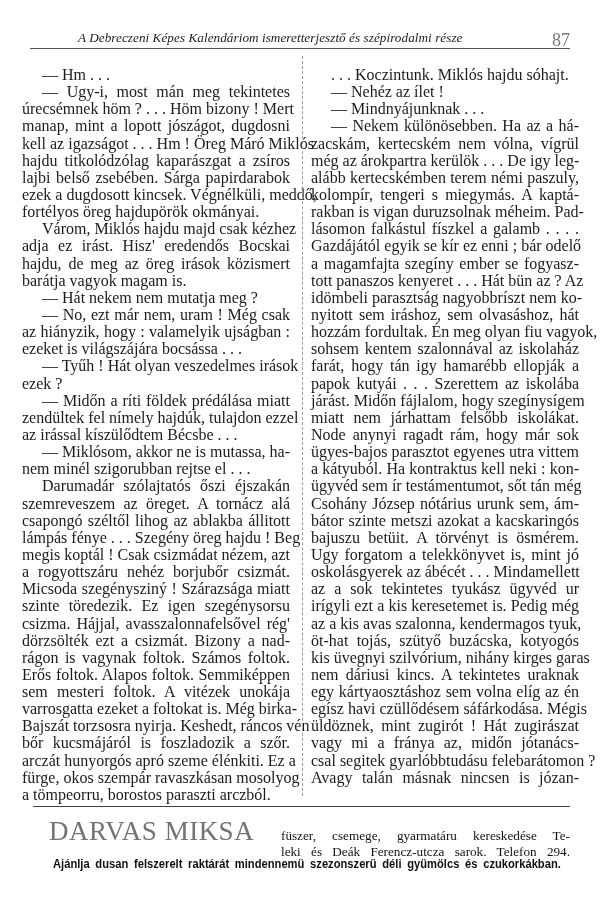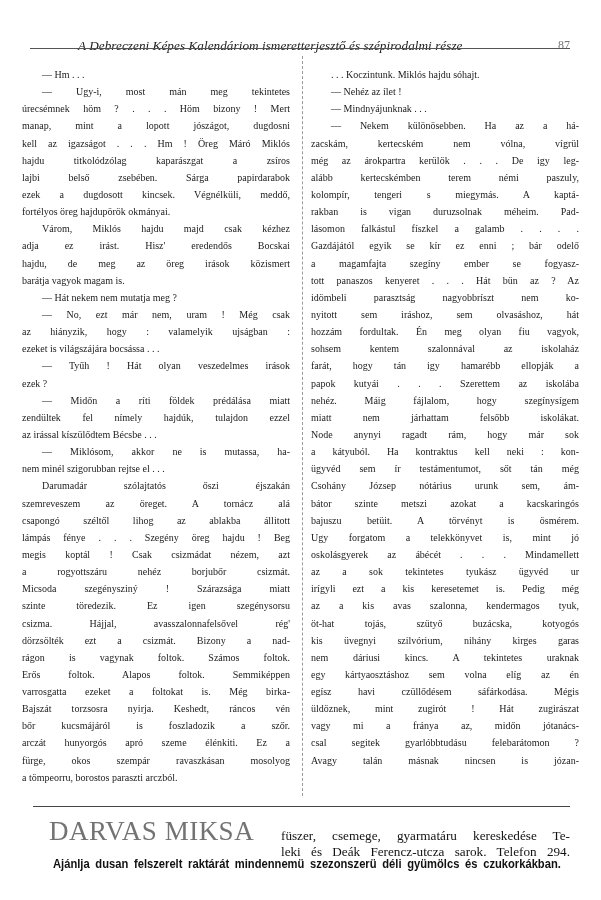--- a/index.html
+++ b/index.html
@@ -1,25 +1,25 @@
 <!DOCTYPE html>
 <html><head>
   <meta charset="utf-8">
   <style>
     html, body { margin: 0; padding: 0; background: #ffffff; }
     body { width: 601px; height: 900px; position: relative; overflow: hidden; color: #1a1a1a;
            font-family: "DejaVu Serif", "Liberation Serif", serif; }
     .running-head { position: absolute; left: 60px; top: 30px; width: 510px; height: 18px;
                     font-family: "Liberation Serif", serif; font-style: italic; font-size: 13.2px; color: #222;
-                    letter-spacing: 0.05px; margin-top: 8px; }
+                    letter-spacing: 0.05px; }
     .running-head .title { position: absolute; left: 18px; top: 0; white-space: nowrap; }
-    .running-head .pageno { position: absolute; right: 0; top: 0; color: #777; font-style: normal; font-size: 12px; }
+    .running-head .pageno { position: absolute; right: 0; top: 0; color: #777; font-style: normal; font-size: 18px; }
     .head-rule { position: absolute; left: 30px; top: 48px; width: 540px; height: 1px; background: #555; }
     .col { position: absolute; top: 66px; width: 268px; font-family: "Liberation Serif", serif;
-           font-size: 10px; line-height: 17.15px; color: #1b1b1b; }
+           font-size: 16px; line-height: 17.15px; color: #1b1b1b; }
     .col-left { left: 22px; }
     .col-right { left: 311px; }
     .col .line { display: block; white-space: nowrap; text-align: justify; text-align-last: justify; height: 17.15px; }
     .col .line.last { text-align-last: left; }
     .col .line.indent { padding-left: 20px; }
     .col-divider { position: absolute; left: 302px; top: 56px; width: 0; height: 740px;
                    border-left: 1px dashed #999; }
     .foot-rule { position: absolute; left: 33px; top: 806px; width: 537px; height: 1px; background: #444; }
     .ad { position: absolute; left: 33px; top: 812px; width: 537px; height: 70px; }
     .ad-name { position: absolute; left: 16px; top: 0; font-family: "Liberation Serif", serif; font-size: 27px;
@@ -70,20 +70,21 @@
     <span class="line">csapongó széltől lihog az ablakba állitott</span>
     <span class="line">lámpás fénye . . . Szegény öreg hajdu ! Beg</span>
     <span class="line">megis koptál ! Csak csizmádat nézem, azt</span>
     <span class="line">a rogyottszáru nehéz borjubőr csizmát.</span>
     <span class="line">Micsoda szegénysziný ! Szárazsága miatt</span>
     <span class="line">szinte töredezik. Ez igen szegénysorsu</span>
     <span class="line">csizma. Hájjal, avasszalonnafelsővel rég'</span>
     <span class="line">dörzsölték ezt a csizmát. Bizony a nad-</span>
     <span class="line">rágon is vagynak foltok. Számos foltok.</span>
     <span class="line">Erős foltok. Alapos foltok. Semmiképpen</span>
+    <span class="line">sem mesteri foltok. A vitézek unokája</span>
     <span class="line">varrosgatta ezeket a foltokat is. Még birka-</span>
     <span class="line">Bajszát torzsosra nyirja. Keshedt, ráncos vén</span>
     <span class="line">bőr kucsmájáról is foszladozik a szőr.</span>
     <span class="line">arczát hunyorgós apró szeme élénkiti. Ez a</span>
     <span class="line">fürge, okos szempár ravaszkásan mosolyog</span>
     <span class="line last">a tömpeorru, borostos paraszti arczból.</span>
   </div>
 <div class="col-divider"></div>
 <div class="col col-right" id="col-right">
     <span class="line indent last">. . . Koczintunk. Miklós hajdu sóhajt.</span>
@@ -98,23 +99,24 @@
     <span class="line">lásomon falkástul físzkel a galamb . . . .</span>
     <span class="line">Gazdájától egyik se kír ez enni ; bár odelő</span>
     <span class="line">a magamfajta szegíny ember se fogyasz-</span>
     <span class="line">tott panaszos kenyeret . . . Hát bün az ? Az</span>
     <span class="line">idömbeli parasztság nagyobbríszt nem ko-</span>
     <span class="line">nyitott sem iráshoz, sem olvasáshoz, hát</span>
     <span class="line">hozzám fordultak. Én meg olyan fiu vagyok,</span>
     <span class="line">sohsem kentem szalonnával az iskolaház</span>
     <span class="line">farát, hogy tán igy hamarébb ellopják a</span>
     <span class="line">papok kutyái . . . Szerettem az iskolába</span>
-    <span class="line">nehéz. Máig fájlalom, hogy szegínysígem</span>
+    <span class="line">járást. Midőn fájlalom, hogy szegínysígem</span>
     <span class="line">miatt nem járhattam felsőbb iskolákat.</span>
     <span class="line">Node anynyi ragadt rám, hogy már sok</span>
+    <span class="line">ügyes-bajos parasztot egyenes utra vittem</span>
     <span class="line">a kátyuból. Ha kontraktus kell neki : kon-</span>
     <span class="line">ügyvéd sem ír testámentumot, sőt tán még</span>
     <span class="line">Csohány Józsep nótárius urunk sem, ám-</span>
     <span class="line">bátor szinte metszi azokat a kacskaringós</span>
     <span class="line">bajuszu betüit. A törvényt is ösmérem.</span>
     <span class="line">Ugy forgatom a telekkönyvet is, mint jó</span>
     <span class="line">oskolásgyerek az ábécét . . . Mindamellett</span>
     <span class="line">az a sok tekintetes tyukász ügyvéd ur</span>
     <span class="line">irígyli ezt a kis keresetemet is. Pedig még</span>
     <span class="line">az a kis avas szalonna, kendermagos tyuk,</span>

